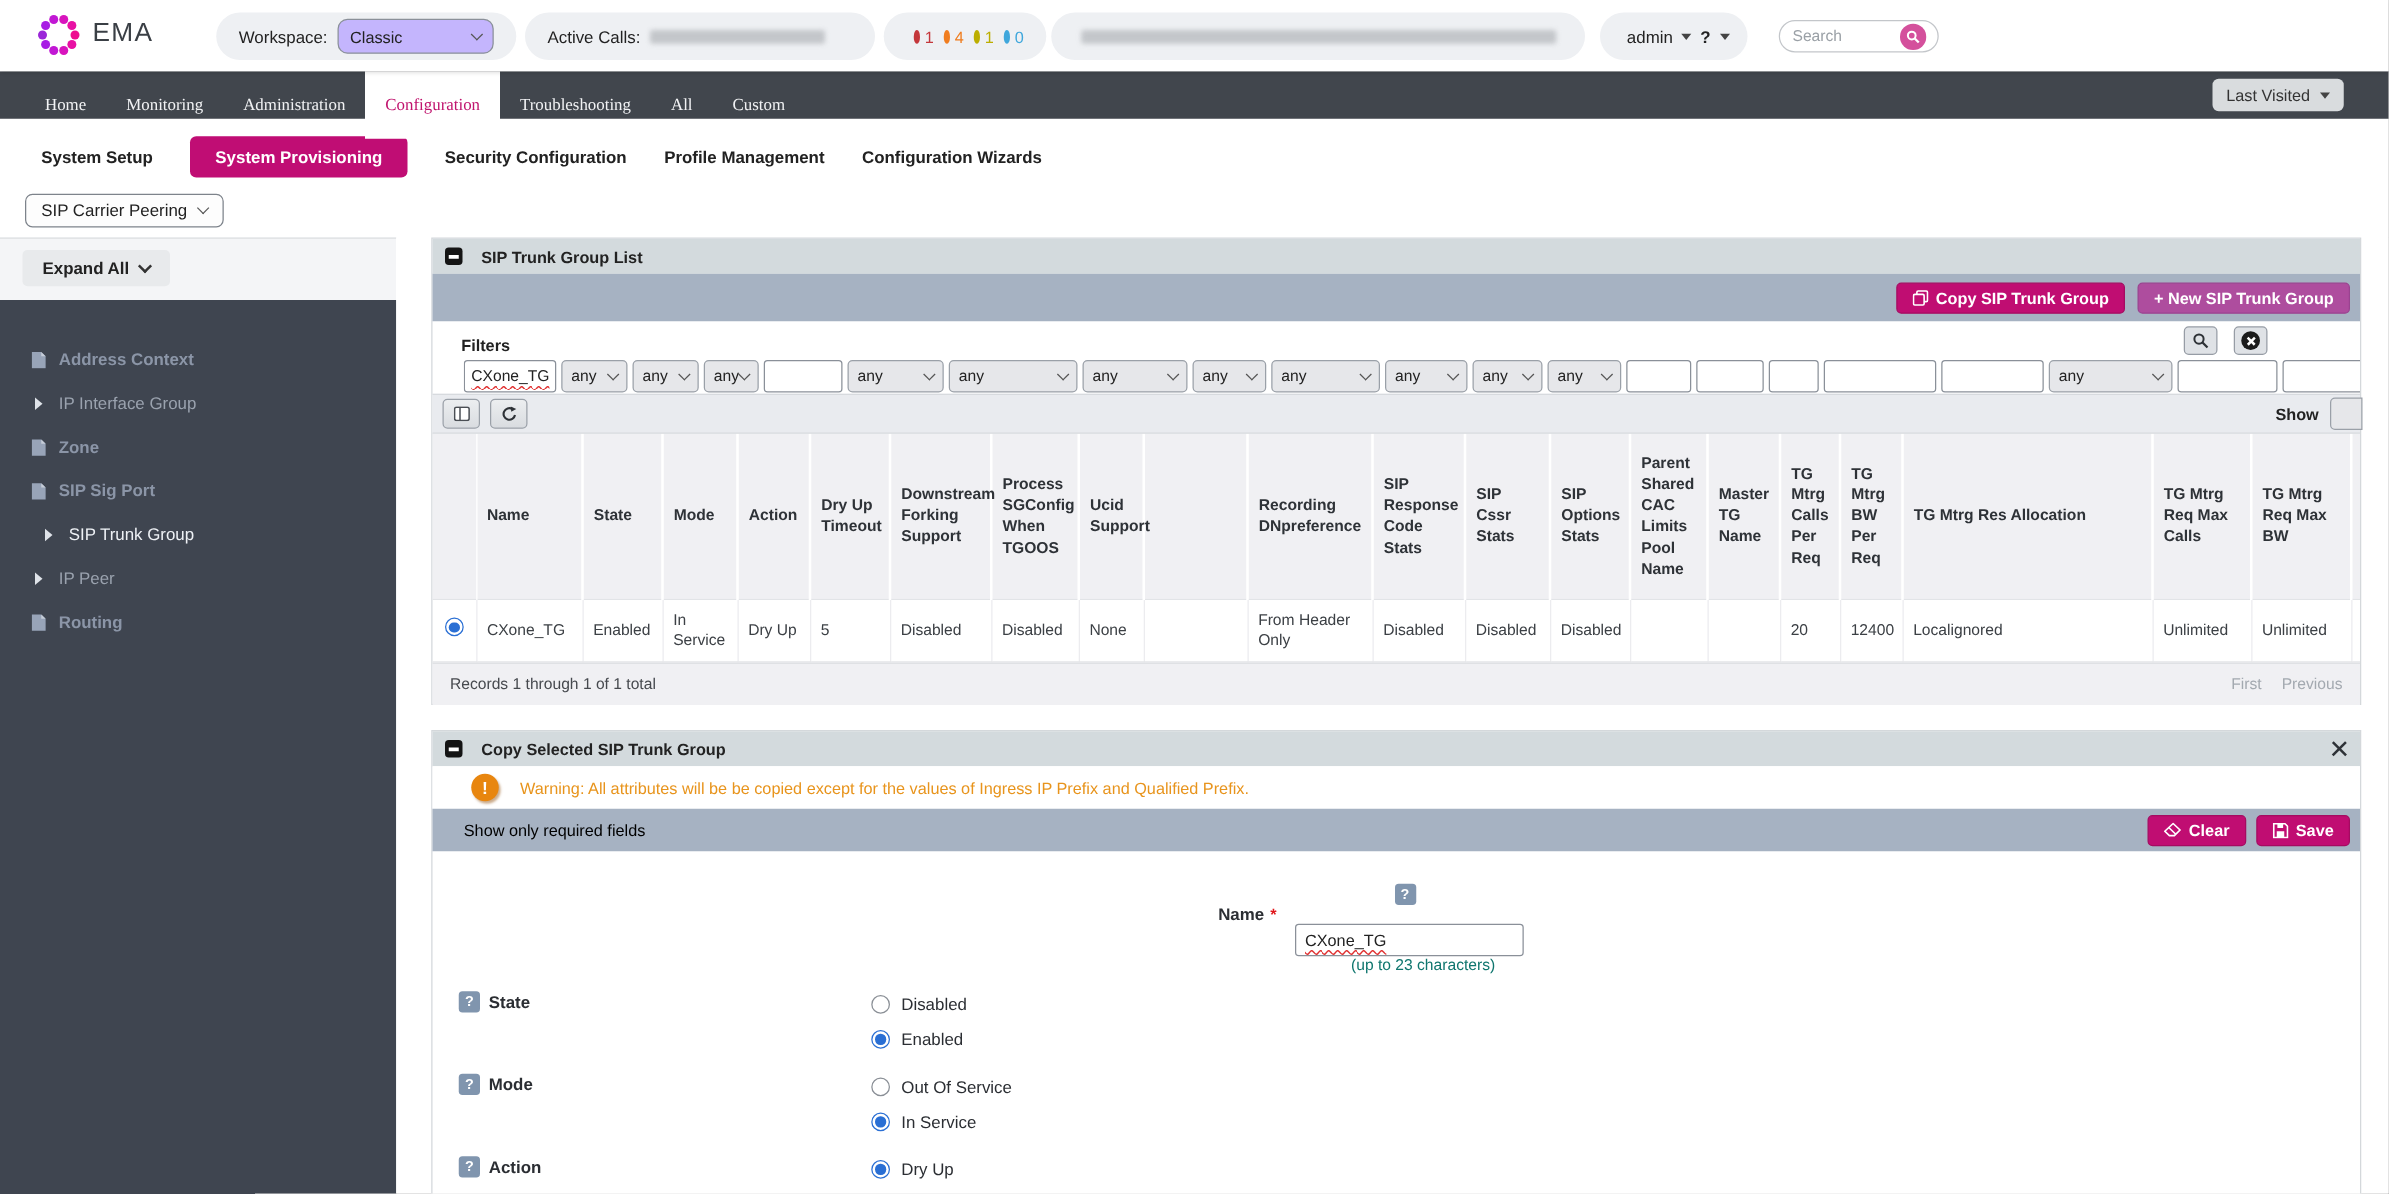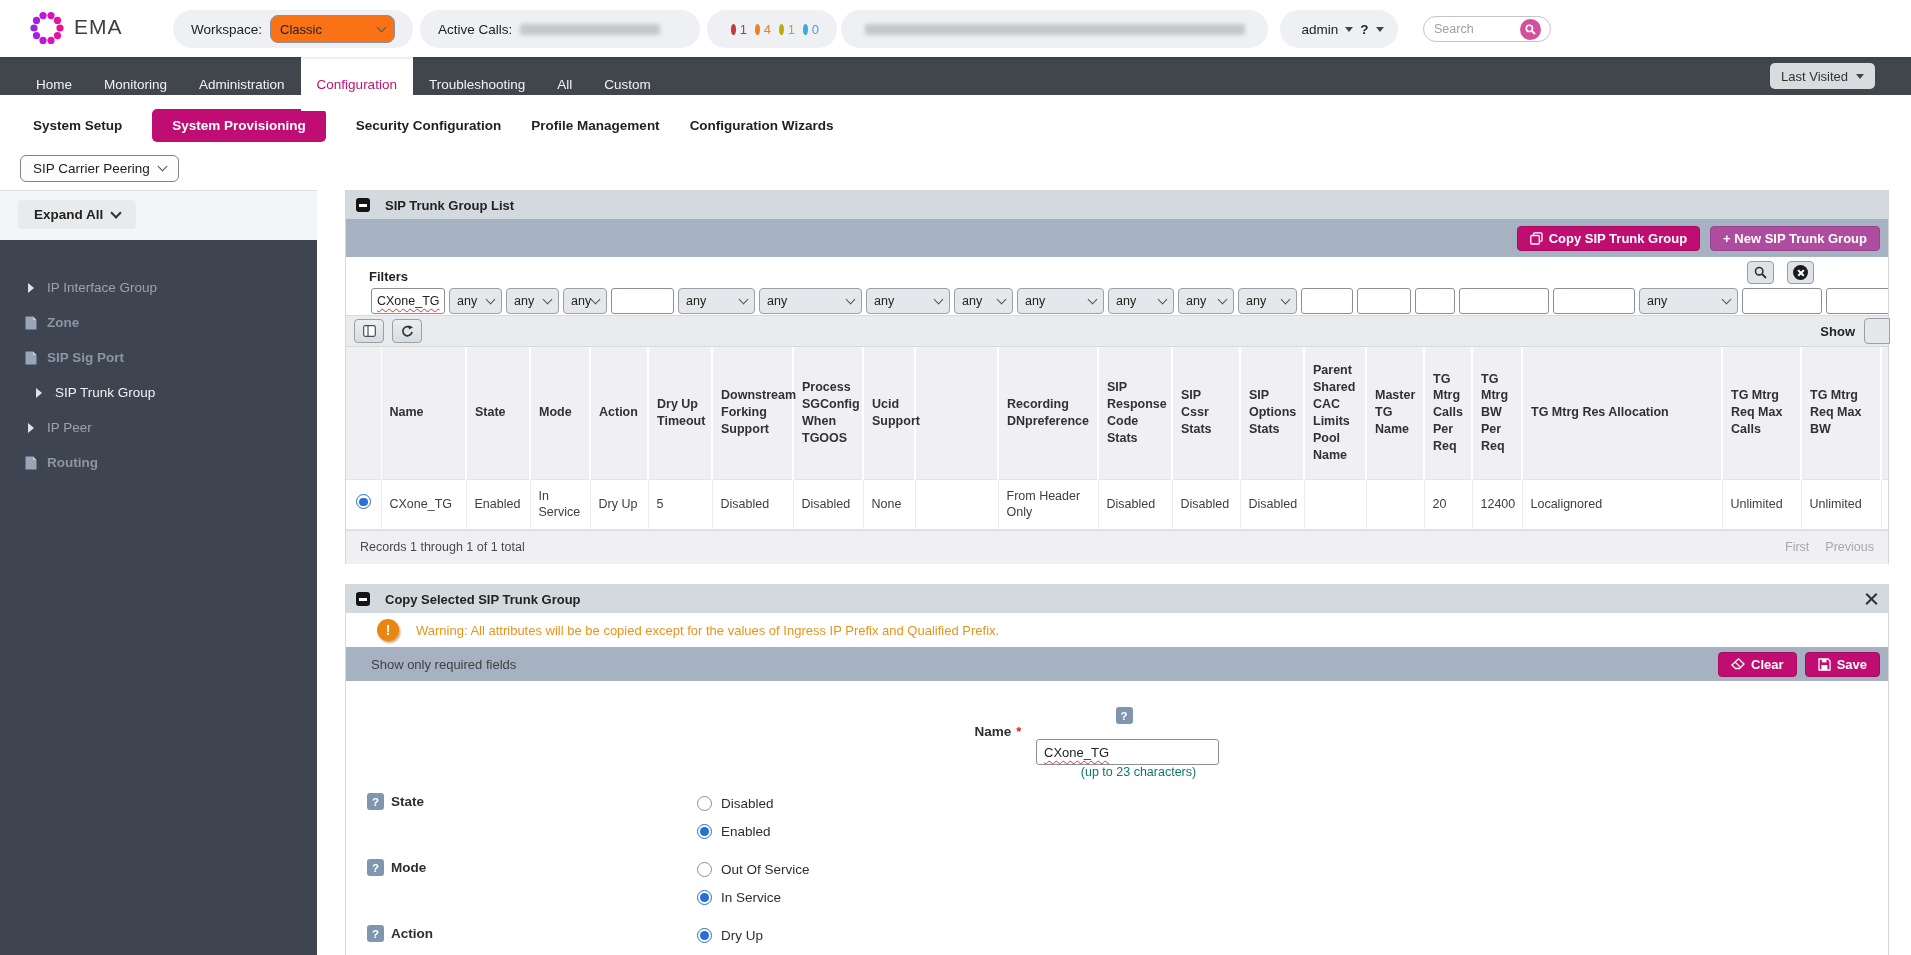--- a/index.html
+++ b/index.html
@@ -12,38 +12,38 @@
             box-shadow:0 1px 3px rgba(0,0,0,.12); }
   .logo-svg { position:absolute; left:28px; top:9px; }
   .logo-text { position:absolute; left:74px; top:15px; font-size:21px; letter-spacing:1px; color:#3a3f45; }
   .pill { position:absolute; top:10px; height:38px; background:#eef0f3; border-radius:19px;
           display:flex; align-items:center; padding:0 18px; gap:8px; font-size:13.5px; color:#222; }
   .p-workspace { left:173px; width:240px; }
   .p-calls { left:420px; width:280px; }
   .p-dots { left:707px; width:130px; justify-content:center; gap:2px; }
   .p-long { left:841px; width:427px; justify-content:center; }
   .p-admin { left:1280px; width:118px; justify-content:center; gap:7px; }
-  .ws-select { height:28px; width:140px; background:#f97316; border:1px solid #8a9099; border-radius:8px;
+  .ws-select { height:28px; width:140px; background:#c4b5fd; border:1px solid #8a9099; border-radius:8px;
                display:flex; align-items:center; justify-content:space-between; padding:5px 9px; font-size:13px; }
   .redacted { background:#b9bcc0; border-radius:2px; filter:blur(2px); opacity:.8; }
   .dot { width:11px; height:11px; border-radius:50%; display:inline-block; margin-left:6px; margin-right:2px; }
   .dot-num { font-size:13px; }
   .chev { width:7px; height:7px; border-right:1.6px solid #555; border-bottom:1.6px solid #555;
           transform:rotate(45deg); margin-top:-4px; flex:none; }
   .caret { width:0; height:0; border-left:4px solid transparent; border-right:4px solid transparent;
            border-top:5px solid #444; flex:none; }
   .search-box { position:absolute; left:1423px; top:16px; width:128px; height:26px; background:#fff;
                 border:1px solid #c3c6ca; border-radius:13px; display:flex; align-items:center; padding:2px 2px 2px 10px; }
   .search-box input { border:none; outline:none; width:86px; font-size:12.5px; font-family:inherit; color:#333; background:transparent; }
   .search-box input::placeholder { color:#9aa0a6; }
   .search-go { width:21px; height:21px; border-radius:50%; background:#d4509c; display:flex; align-items:center; justify-content:center; flex:none; }
 
   
   .navbar { position:absolute; top:57px; left:0; right:0; height:38px; background:#41464d; display:flex; padding-left:20px; z-index:5; }
-  .nav-item { height:54px; display:flex; align-items:center; padding:0 16px; color:#f1f2f4; font-size:13.5px; cursor:default; }
+  .nav-item { height:54px; display:flex; align-items:center; padding:0 16px; color:#f1f2f4; font-size:13.5px; cursor:default;font-family:Liberation Serif, serif; }
   .nav-item.active { background:#fff; color:#c0146e; }
   .last-visited { position:absolute; right:36px; top:6px; height:26px; background:#d9dcde; border-radius:5px;
                   display:flex; align-items:center; gap:8px; padding:0 11px; font-size:13px; color:#333; }
 
   
   .midbar { position:absolute; top:95px; left:0; right:0; height:95px; background:#fff; }
   .subnav { display:flex; align-items:center; padding:14px 0 0 33px; gap:30px; }
   .subnav-item { font-weight:bold; font-size:13.5px; color:#222; padding:9px 0; }
   .subnav-item.active { background:#c00d74; color:#fff; padding:9px 20px; border-radius:5px; }
   .scope-box { position:absolute; left:20px; top:60px; border:1px solid #7d838b; border-radius:6px;
@@ -120,21 +120,21 @@
   .records { height:34px; background:#f0f0f3; border-top:1px solid #d9dcdf; display:flex; align-items:center;
              padding:0 14px; font-size:12.5px; color:#46494e; }
   .pag { margin-left:auto; display:flex; gap:16px; color:#a3a9b0; }
 
   .warning-row { height:34px; display:flex; align-items:center; padding-left:31px; gap:17px; background:#fff; }
   .warn-ic { width:22px; height:22px; border-radius:50%; background:#e8860f; color:#fff; display:flex; align-items:center;
              justify-content:center; font-weight:bold; font-size:14px; box-shadow:1.5px 2px 2px rgba(140,70,0,.45); flex:none; }
   .warn-ic::after { content:"!"; }
   .warn-text { color:#e8941c; font-size:13px; }
   .req-bar { height:34px; background:#a6b2c2; display:flex; align-items:center; padding:0 8px 0 25px; }
-  .req-link { color:#404040; font-size:13px; }
+  .req-link { color:#000000; font-size:13px; }
   .req-bar .btns { margin-left:auto; display:flex; gap:8px; }
 
   .form { padding:24px 0 0 21px; }
   .frow { display:flex; align-items:flex-start; margin-bottom:10px; }
   .frow.center { align-items:center; margin-bottom:12px;flex-direction:column; }
   .qic { width:17px; height:17px; border-radius:3px; background:#8095ae; color:#fff; font-size:11.5px; font-weight:bold;
          display:flex; align-items:center; justify-content:center; margin-right:7px; margin-top:2px; flex:none; }
   .qic::after { content:"?"; }
   .flabel { width:306px; font-weight:bold; font-size:13.5px; color:#2b2e33; padding-top:3px; }
   .frow.center .flabel { padding-top:0; }
@@ -247,20 +247,29 @@
   <div class="content">
 
     <div class="sidebar">
       <div class="side-head">
         <div class="expand-btn">
           <span>Expand All</span>
           <span class="chev-b"></span>
         </div>
       </div>
       <div class="side-body">
+          <div class="side-item b">
+            <span class="s-ic">
+              <svg width="12" height="14" viewBox="0 0 12 14">
+                <path d="M0.5 0.5 H8 L11.5 4 V13.5 H0.5 Z" fill="#98a4b8"></path>
+                <path d="M8 0.5 L8 4 L11.5 4 Z" fill="#c6cdd8"></path>
+              </svg>
+            </span>
+            <span class="s-lab">Address Context</span>
+          </div>
           <div class="side-item n">
             <span class="s-ic">
               <span class="tri"></span>
             </span>
             <span class="s-lab">IP Interface Group</span>
           </div>
           <div class="side-item b">
             <span class="s-ic">
               <svg width="12" height="14" viewBox="0 0 12 14">
                 <path d="M0.5 0.5 H8 L11.5 4 V13.5 H0.5 Z" fill="#98a4b8"></path>

